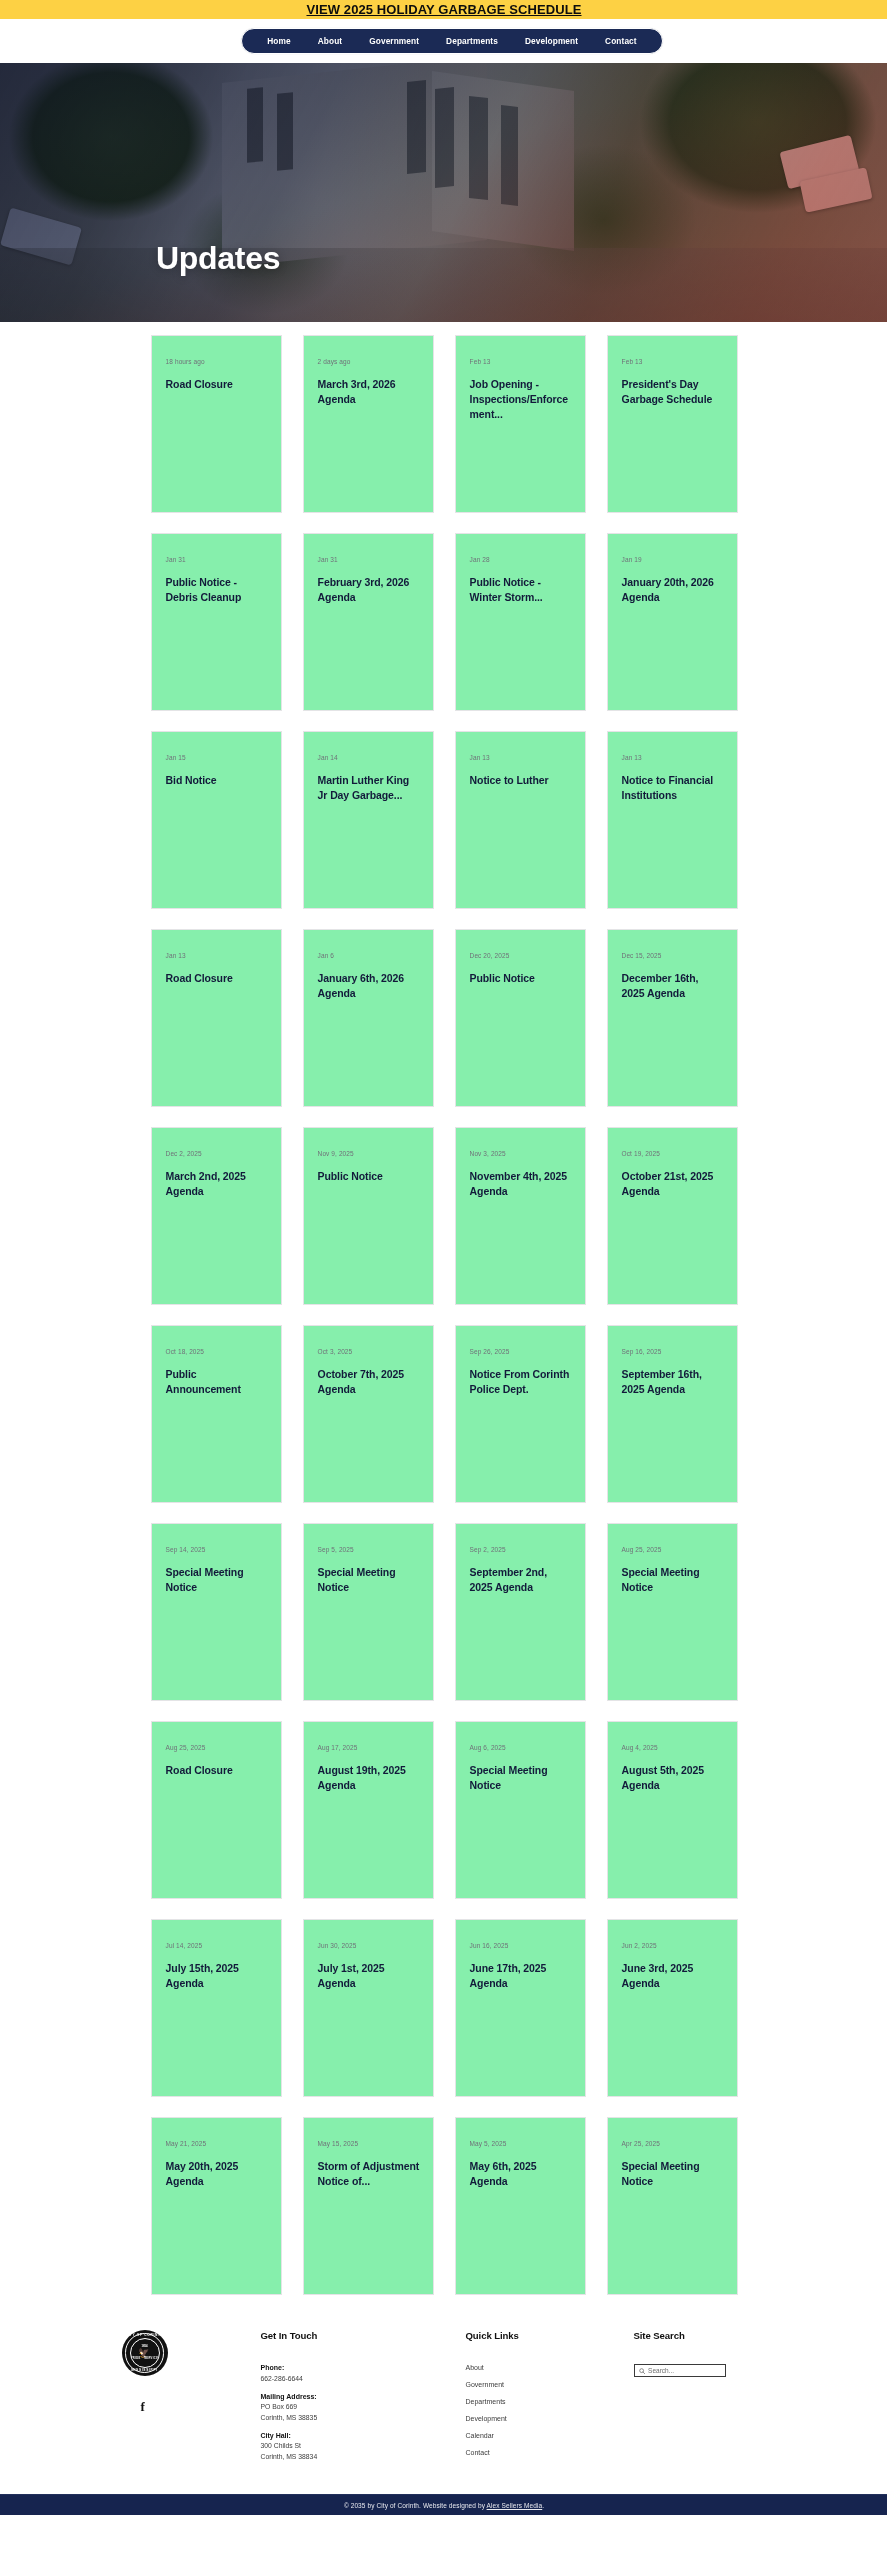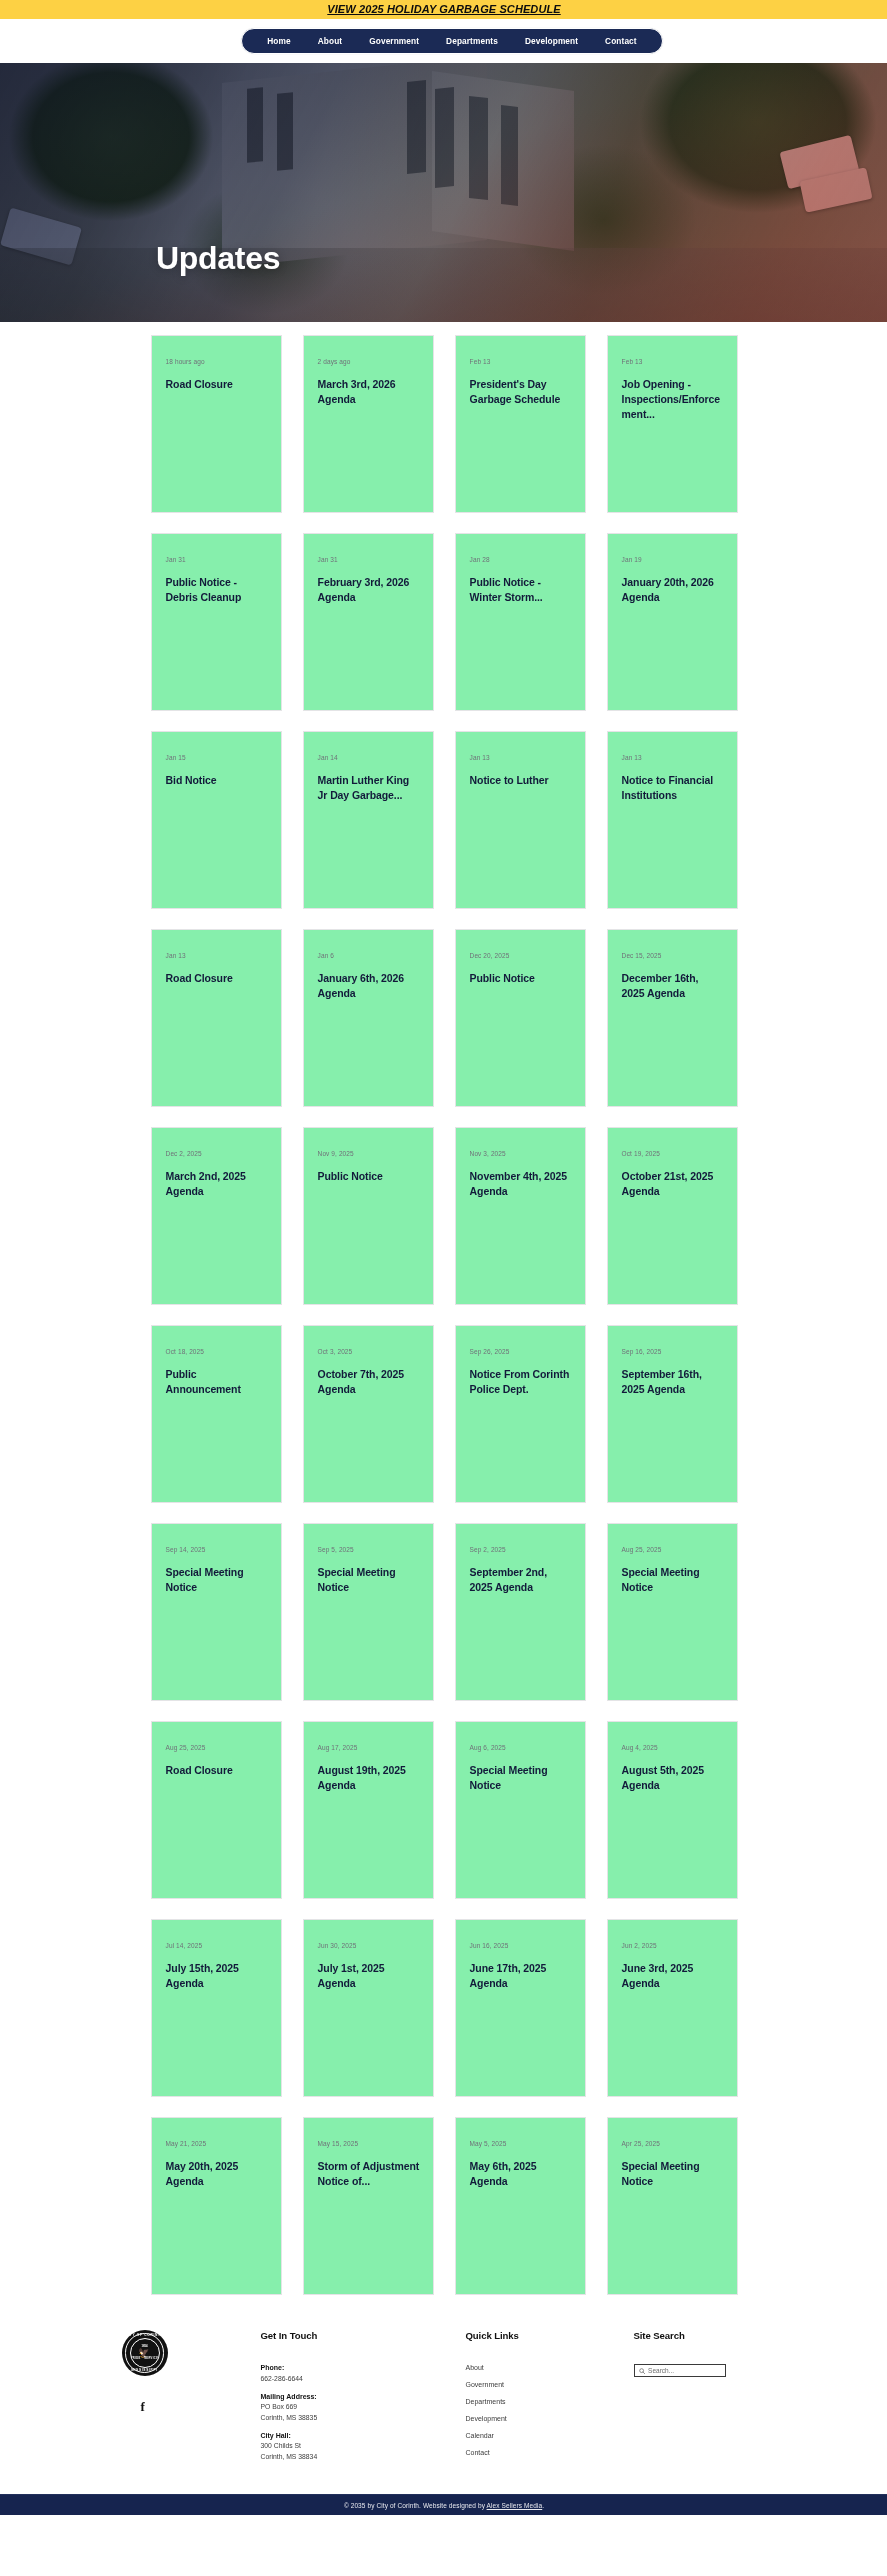--- a/index.html
+++ b/index.html
@@ -14,28 +14,27 @@
 
   
   .announce-bar {
     height: 18.5px;
     background: #fdd144;
     display: flex;
     align-items: center;
     justify-content: center;
   }
   .announce-link {
-    font-size: 11px;
+    font-size: 13px;
     font-weight: bold;
     letter-spacing: 0.1px;
     color: #0d0d0d;
     text-decoration: underline;
     text-underline-offset: 1.2px;
     cursor: pointer;
-    font-style: italic;
   }
 
   
   .nav-wrap {
     height: 44px;
     background: #ffffff;
     display: flex;
     align-items: center;
     justify-content: center;
     padding-left: 16px;
@@ -374,25 +373,25 @@
       <div class="card">
         <div class="card-date">18 hours ago</div>
         <div class="card-title">Road Closure</div>
       </div>
       <div class="card">
         <div class="card-date">2 days ago</div>
         <div class="card-title">March 3rd, 2026 Agenda</div>
       </div>
       <div class="card">
         <div class="card-date">Feb 13</div>
+        <div class="card-title">Job Opening - Inspections/Enforcement...</div>
+      </div>
+      <div class="card">
+        <div class="card-date">Feb 13</div>
         <div class="card-title">President's Day Garbage Schedule</div>
-      </div>
-      <div class="card">
-        <div class="card-date">Feb 13</div>
-        <div class="card-title">Job Opening - Inspections/Enforcement...</div>
       </div>
       <div class="card">
         <div class="card-date">Jan 31</div>
         <div class="card-title">Public Notice - Debris Cleanup</div>
       </div>
       <div class="card">
         <div class="card-date">Jan 31</div>
         <div class="card-title">February 3rd, 2026 Agenda</div>
       </div>
       <div class="card">

